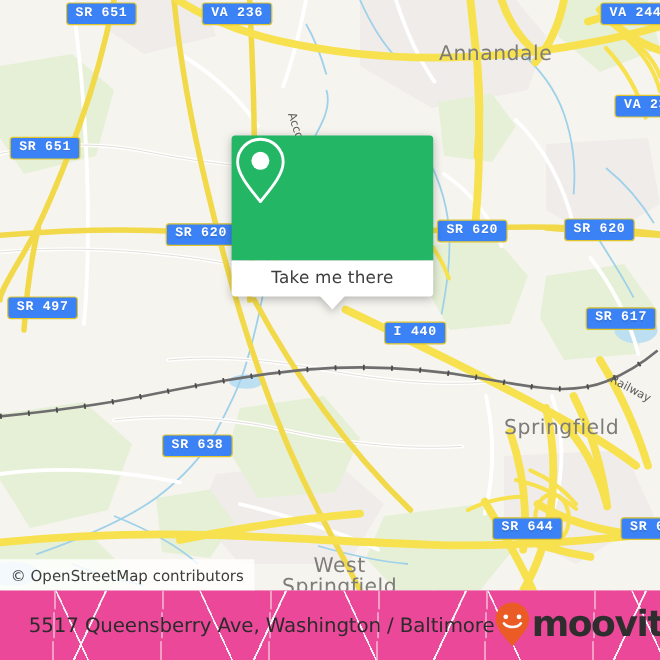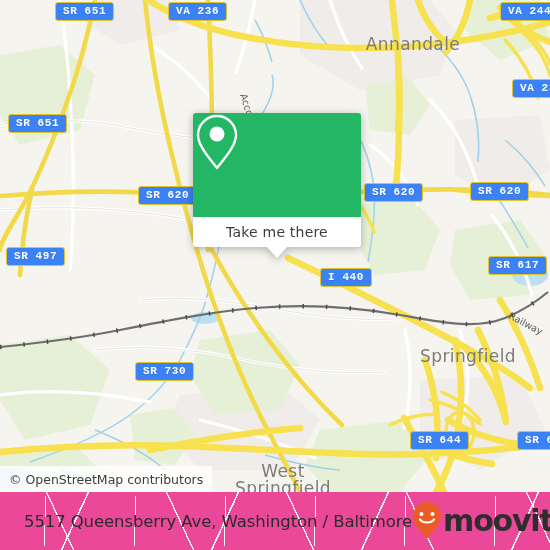--- a/index.html
+++ b/index.html
@@ -315,21 +315,21 @@
     <div class="shield" style="left:168px; top:2px;">VA 236</div>
     <div class="shield" style="left:500px; top:2px;">VA 244</div>
     <div class="shield" style="left:8px;   top:114px;">SR 651</div>
     <div class="shield" style="left:512px; top:79px;">VA 236</div>
     <div class="shield" style="left:138px; top:186px;">SR 620</div>
     <div class="shield" style="left:364px; top:183px;">SR 620</div>
     <div class="shield" style="left:470px; top:182px;">SR 620</div>
     <div class="shield" style="left:6px;   top:247px;">SR 497</div>
     <div class="shield" style="left:320px; top:268px;">I 440</div>
     <div class="shield" style="left:456px; top:256px;margin-left:32px;">SR 617</div>
-    <div class="shield" style="left:135px; top:362px;">SR 730</div>
+    <div class="shield" style="left:135px; top:362px;">SR 638</div>
     <div class="shield" style="left:410px; top:431px;">SR 644</div>
     <div class="shield" style="left:517px; top:431px;">SR 644</div>
 
     <div id="callout">
       <div id="callout-body">
         <svg width="48" height="58" viewBox="0 0 48 58">
           <path d="M24 3 C13.5 3 5 11.5 5 22 C5 33 17 46 24 55 C31 46 43 33 43 22 C43 11.5 34.5 3 24 3 Z" fill="none" stroke="#ffffff" stroke-width="2.4" stroke-linejoin="round"></path>
           <circle cx="24" cy="21" r="7.5" fill="#ffffff"></circle>
         </svg>
       </div>

